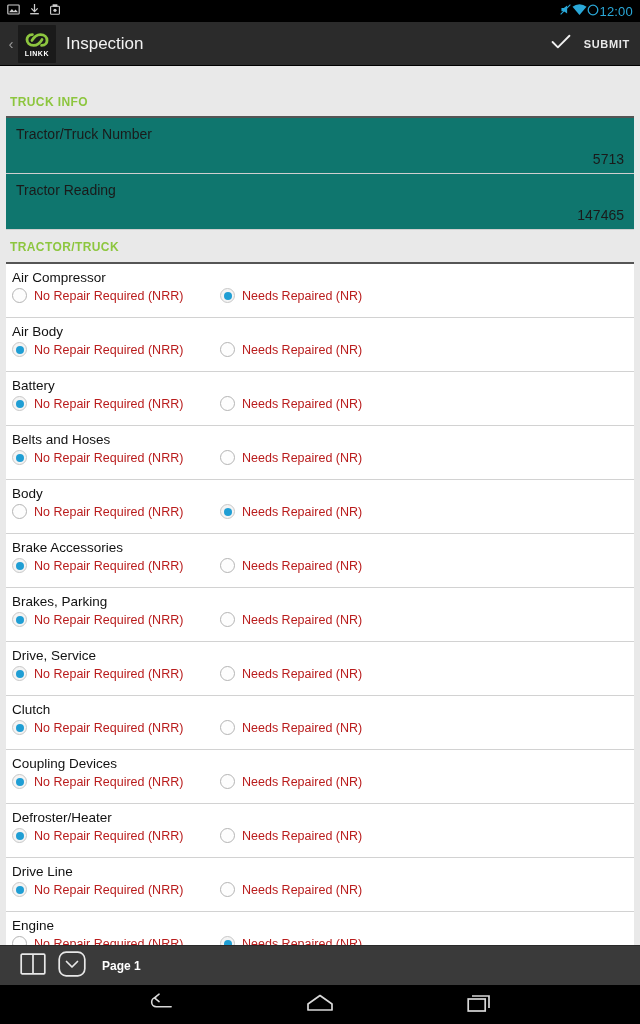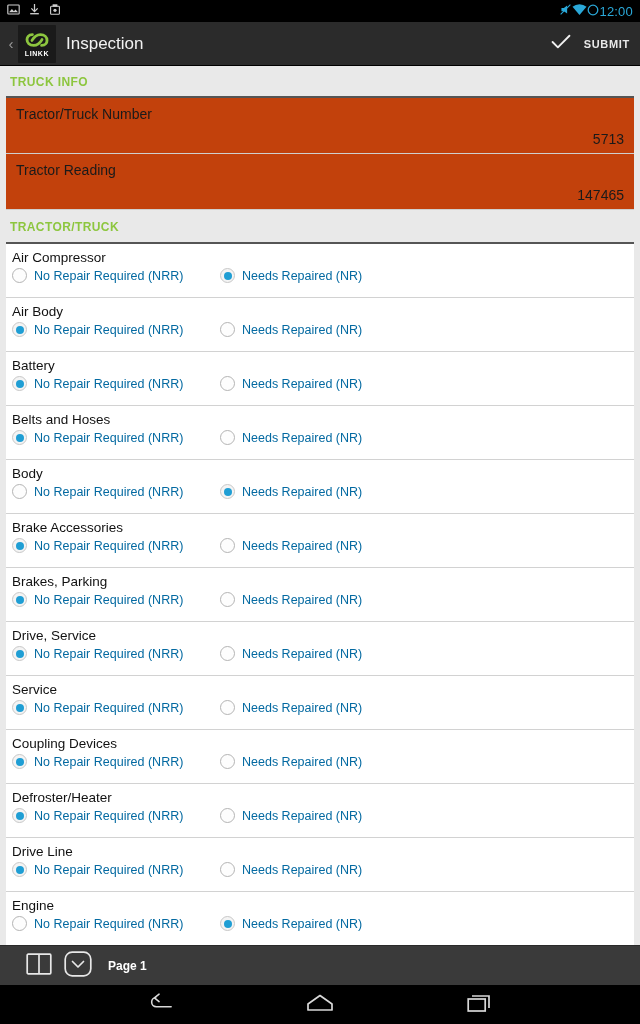--- a/index.html
+++ b/index.html
@@ -33,33 +33,33 @@
     width: 38px; height: 38px; background: #1a1a1a;
     display: flex; flex-direction: column; align-items: center; justify-content: center;
     margin-right: 10px; border-radius: 1px;
   }
   .logo-word { font-size: 7px; font-weight: bold; color: #fff; letter-spacing: .6px; line-height: 8px; }
   .app-title { color: #f2f2f2; font-size: 17px; font-weight: normal; }
   .submit-wrap { margin-left: auto; display: flex; align-items: center; gap: 13px; cursor: pointer; }
   .submit-label { color: #e8e8e8; font-size: 11px; font-weight: bold; letter-spacing: .7px; }
 
   
-  .content { flex: 1 1 auto; background: #e9e9e9; overflow: hidden; }
+  .content { flex: 1 1 auto; background: #e9e9e9; overflow: hidden; margin-top: 20px; }
 
   .sect-head {
     color: #8dc63f; font-size: 12px; font-weight: bold;
     letter-spacing: .4px; padding: 9px 10px 7px 10px;
     background: #e9e9e9;
   }
   .sect-head.second { padding-top: 10px; padding-bottom: 8px; }
 
   
   .field-group { background: #fff; border-top: 2px solid #555; margin: 0 6px; }
   .field {
-    background: #c2410c; padding: 8px 10px 6px 10px;
+    background: #0f766e; padding: 8px 10px 6px 10px;
     border-bottom: 1px solid #cfcfcf; height: 56px;
     display: flex; flex-direction: column; justify-content: space-between;
   }
   .field-label { font-size: 14px; color: #1a1a1a; }
   .field-value { font-size: 14px; color: #1a1a1a; text-align: right; }
 
   
   .rows { background: #fff; border-top: 2px solid #555; margin: 0 6px; }
   .row {
     height: 54px; border-bottom: 1px solid #d2d2d2;
@@ -74,26 +74,26 @@
     width: 15px; height: 15px; border-radius: 50%;
     border: 1.5px solid #b4b4b4; background: #fdfdfd;
     margin-right: 7px; flex: 0 0 15px;
     display: flex; align-items: center; justify-content: center;
   }
   .radio.on { border-color: #c8c8c8; background: #f4f4f4; }
   .radio.on::after {
     content: ""; width: 8px; height: 8px; border-radius: 50%;
     background: #1f9ed4;
   }
-  .opt-label { font-size: 12.5px; color: #0369a1; }
+  .opt-label { font-size: 12.5px; color: #b91c1c; }
 
   
   .bottombar {
     height: 40px; flex: 0 0 40px; background: #3a3a3a;
-    display: flex; align-items: center; padding: 0 26px; gap: 12px;
+    display: flex; align-items: center; padding: 0 20px; gap: 12px;
     border-top: 1px solid #2a2a2a;
   }
   .page-label { color: #fff; font-size: 12px; font-weight: bold; margin-left: 4px; }
 
   
   .navbar {
     height: 39px; flex: 0 0 39px; background: #000;
     display: flex; align-items: center; justify-content: space-around;
     padding: 0 80px;
   }
@@ -283,21 +283,21 @@
               <span class="radio on"></span>
               <span class="opt-label">No Repair Required (NRR)</span>
             </div>
             <div class="opt ">
               <span class="radio"></span>
               <span class="opt-label">Needs Repaired (NR)</span>
             </div>
           </div>
         </div>
         <div class="row">
-          <div class="row-title">Service</div>
+          <div class="row-title">Clutch</div>
           <div class="opts">
             <div class="opt first">
               <span class="radio on"></span>
               <span class="opt-label">No Repair Required (NRR)</span>
             </div>
             <div class="opt ">
               <span class="radio"></span>
               <span class="opt-label">Needs Repaired (NR)</span>
             </div>
           </div>

